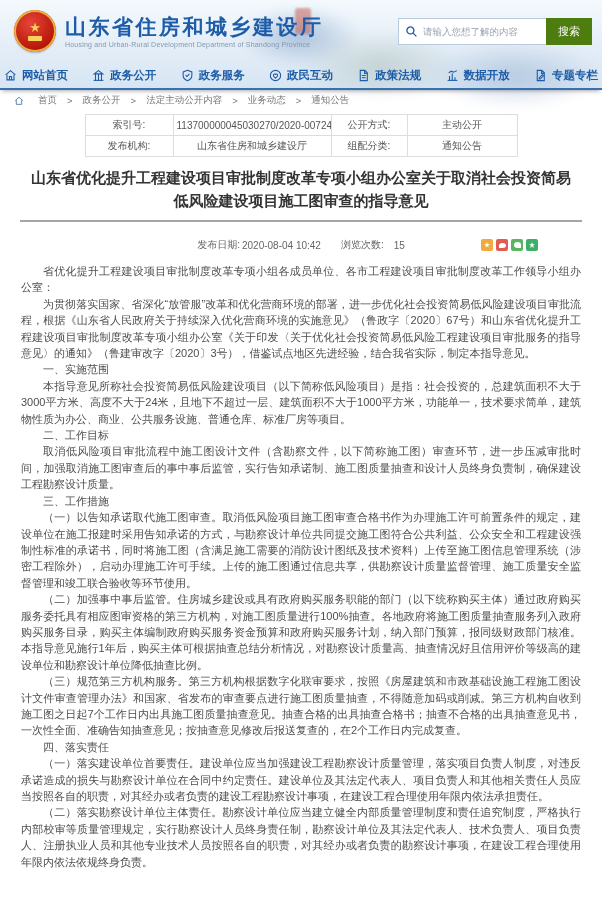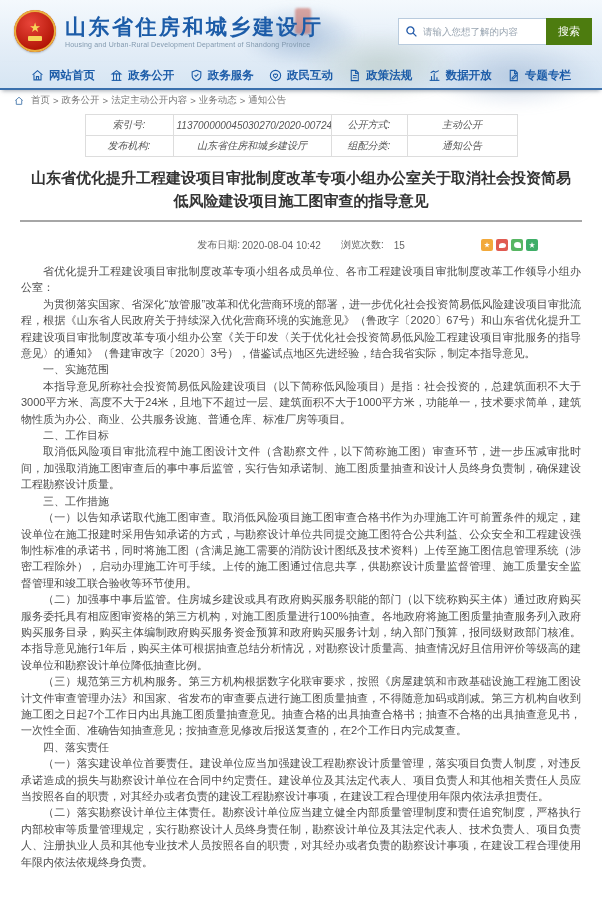--- a/index.html
+++ b/index.html
@@ -25,33 +25,33 @@
   .site-title { font-size:21px; font-weight:bold; color:#1c5ca8; letter-spacing:2.5px; line-height:24px; }
   .site-subtitle { font-size:7px; color:#8299ae; margin-top:2px; letter-spacing:.2px; }
   .search { position:absolute; right:10px; top:18px; width:194px; height:27px; display:flex; align-items:center;
             background:#fff; border:1px solid #b9cbdd; }
   .search .mag { width:24px; display:flex; justify-content:center; }
   .search input { flex:1; border:none; outline:none; font-size:9.5px; color:#444; background:transparent; min-width:0; }
   .search input::placeholder { color:#9aa6b2; }
   .search .btn { width:46px; height:27px; margin:-1px -1px -1px 0; background:#4d7c0f; color:#fff; border:none; font-size:11px; cursor:pointer; font-family:inherit; }
 
   
-  .nav { display:flex; justify-content:space-between; align-items:center; height:28px; padding:0 31px;
+  .nav { display:flex; justify-content:space-between; align-items:center; height:28px; padding:0 4px;
          border-bottom:2px solid #3a70ad; box-shadow:0 3px 4px -2px rgba(90,100,115,.55); position:relative; }
   .nav-item { display:flex; align-items:center; gap:5px; color:#1c5ca8; font-weight:bold; font-size:11.5px; text-decoration:none; cursor:pointer; }
   .nav-item svg { display:block; }
 
   
-  .breadcrumb { display:flex; align-items:center; height:21px; padding:0 14px; font-size:9.5px; color:#777; gap:3px; }
+  .breadcrumb { display:flex; align-items:center; height:21px; padding:0 14px; font-size:9.5px; color:#777; gap:10px; }
   .breadcrumb a { color:#777; text-decoration:none; cursor:pointer; }
   .breadcrumb .house { margin-right:4px; display:flex; }
 
   
   .info-table { width:432px; margin:3px auto 0; border-collapse:collapse; font-size:10px; color:#555; table-layout:fixed; }
-  .info-table td { border:1px solid #ddd; height:21px; text-align:center; padding:0 3px; overflow:hidden; white-space:nowrap;font-style:italic; }
+  .info-table td { border:1px solid #ddd; height:21px; text-align:center; padding:0 3px; overflow:hidden; white-space:nowrap; }
   .info-table .w1 { width:88px; } .info-table .w2 { width:158px; } .info-table .w3 { width:76px; } .info-table .w4 { width:110px; }
 
   
   .article-title { margin:10px 24px 4px; font-size:15px; font-weight:bold; color:#333; text-align:center; line-height:1.5; }
   .divider { border:none; border-top:2px solid #a6a6a6; margin:8px 20px 0; }
   .meta { position:relative; height:22px; margin-top:12px; display:flex; justify-content:center; align-items:center; gap:20px;
           font-size:10px; color:#666; }
   .meta .grp { display:flex; align-items:center; gap:2px; }
   .meta .views-val { margin-left:8px; }
   .share { position:absolute; right:64px; top:50%; transform:translateY(-50%); display:flex; gap:3px; }

